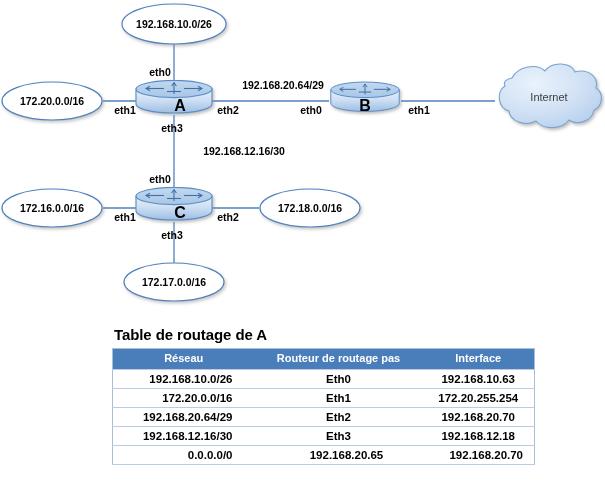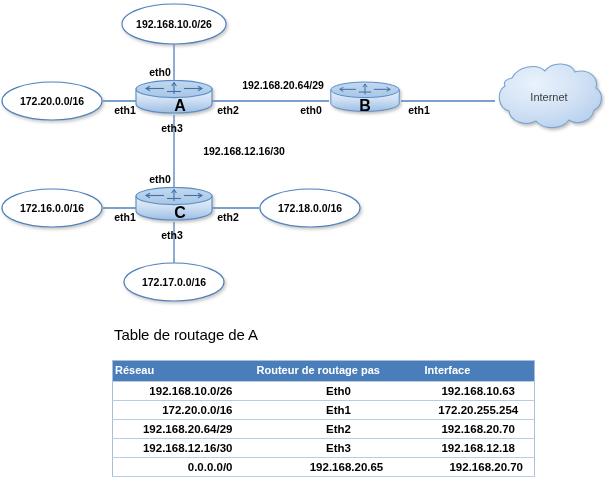--- a/index.html
+++ b/index.html
@@ -27,39 +27,39 @@
 
   
   #table-block {
     position: absolute;
     left: 112px;
     top: 326px;
     width: 422px;
   }
   #table-title {
     font-size: 15px;
-    font-weight: normal;
+    font-weight: bold;
     color: #000000;
     letter-spacing: -0.1px;
-    margin: 0 0 16px 2px;
+    margin: 0 0 4px 2px;
     line-height: 18px;
   }
   table.routing {
     border-collapse: collapse;
     width: 422px;
     table-layout: fixed;
     background: #ffffff;
     border: 1px solid #a9bfd9;
   }
   table.routing thead th {
     background: #4a7ebb;
     color: #ffffff;
     font-size: 11px;
     font-weight: bold;
-    text-align: left;
+    text-align: center;
     padding: 3px 2px 4px 2px;
     line-height: 13px;
     border: none;
   }
   table.routing tbody td {
     font-size: 11.5px;
     font-weight: bold;
     color: #000000;
     text-align: center;
     padding: 2px 4px 2px 4px;

